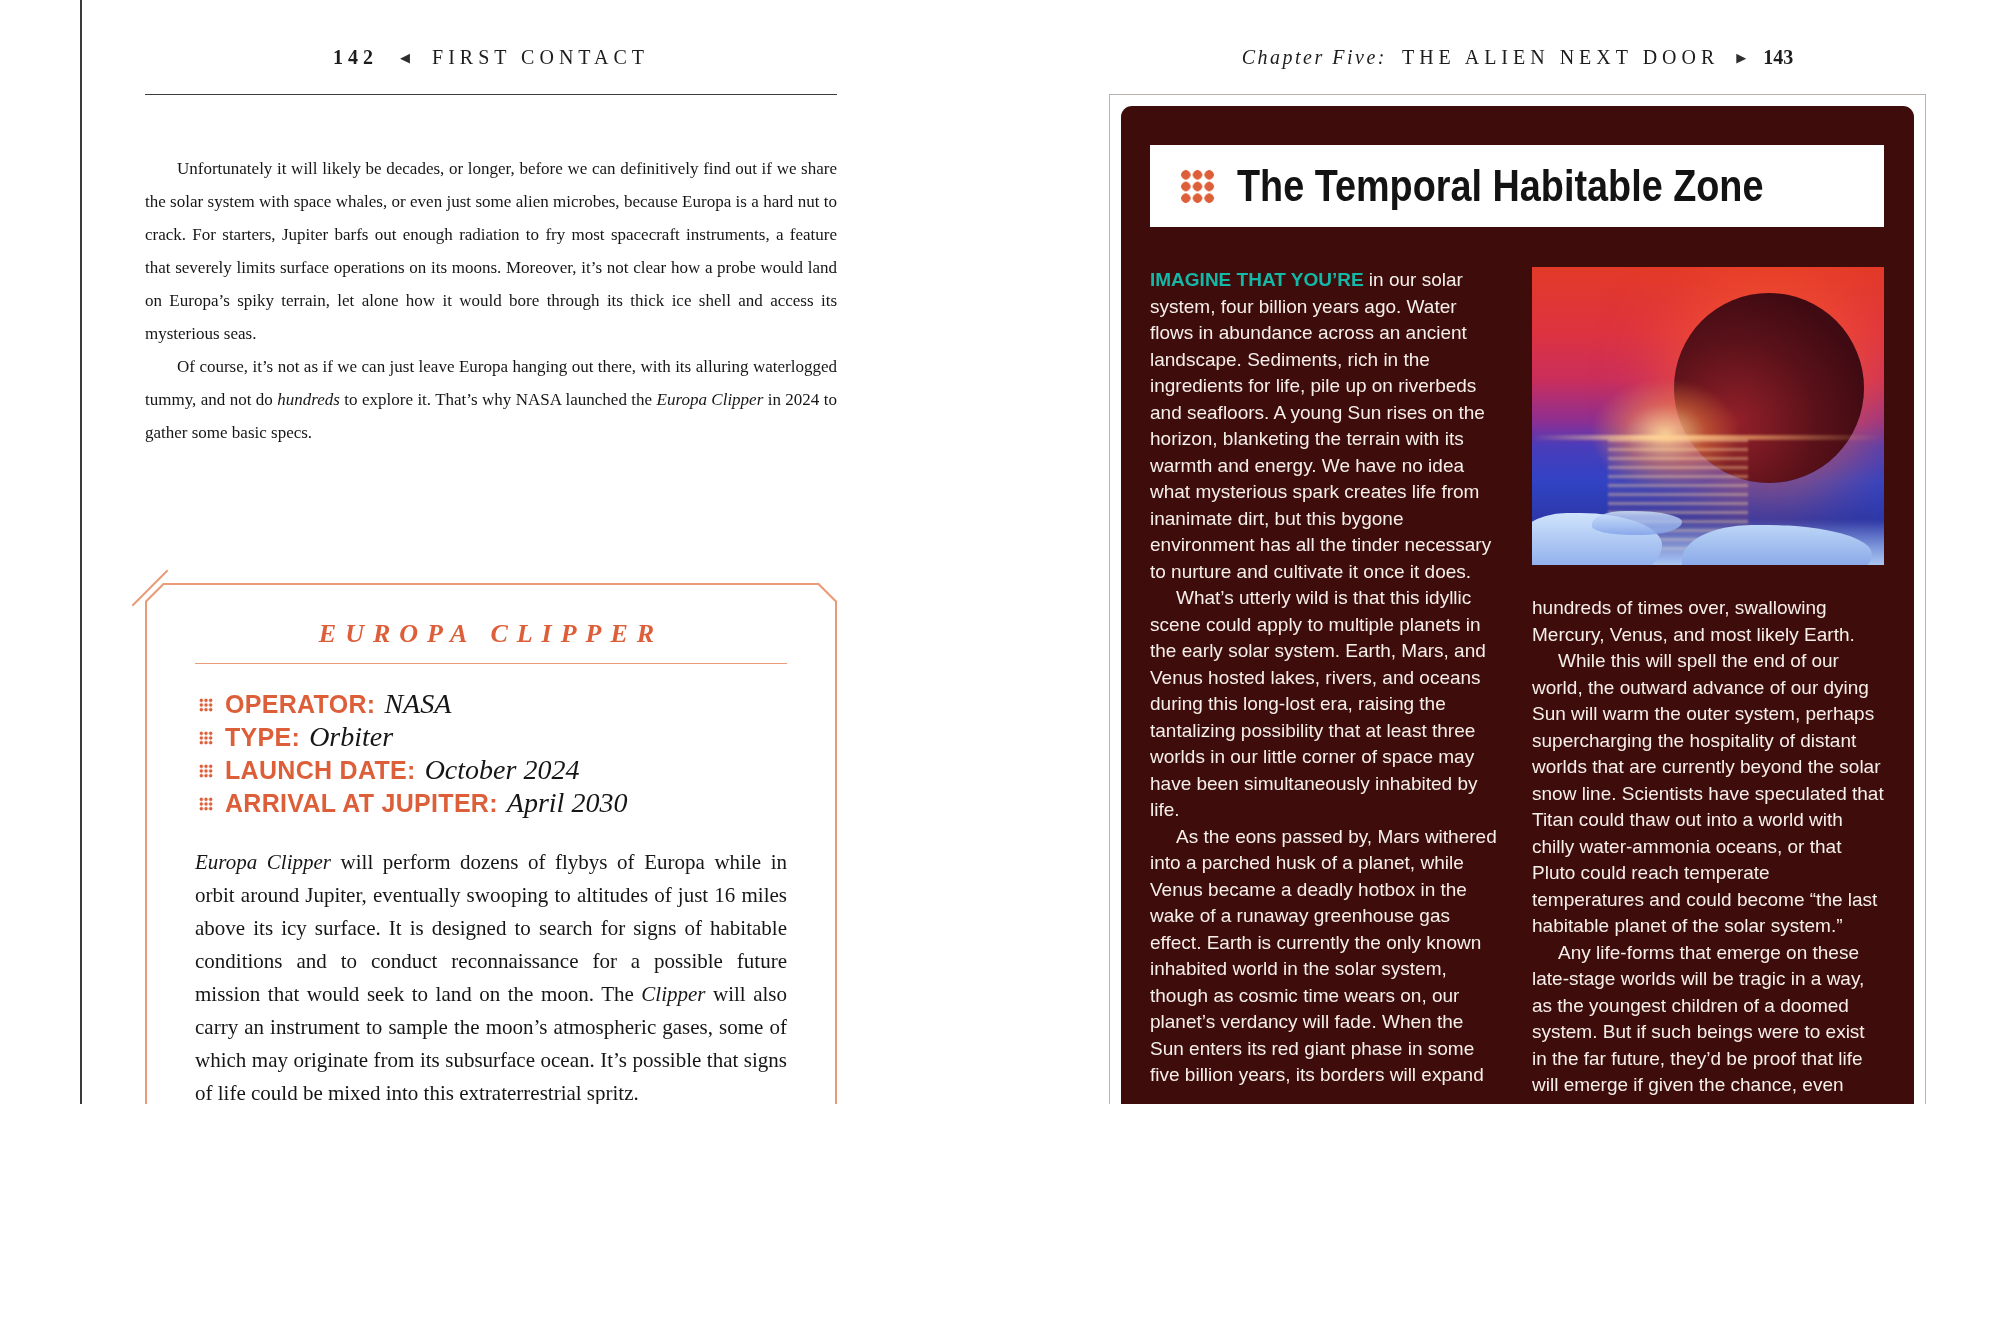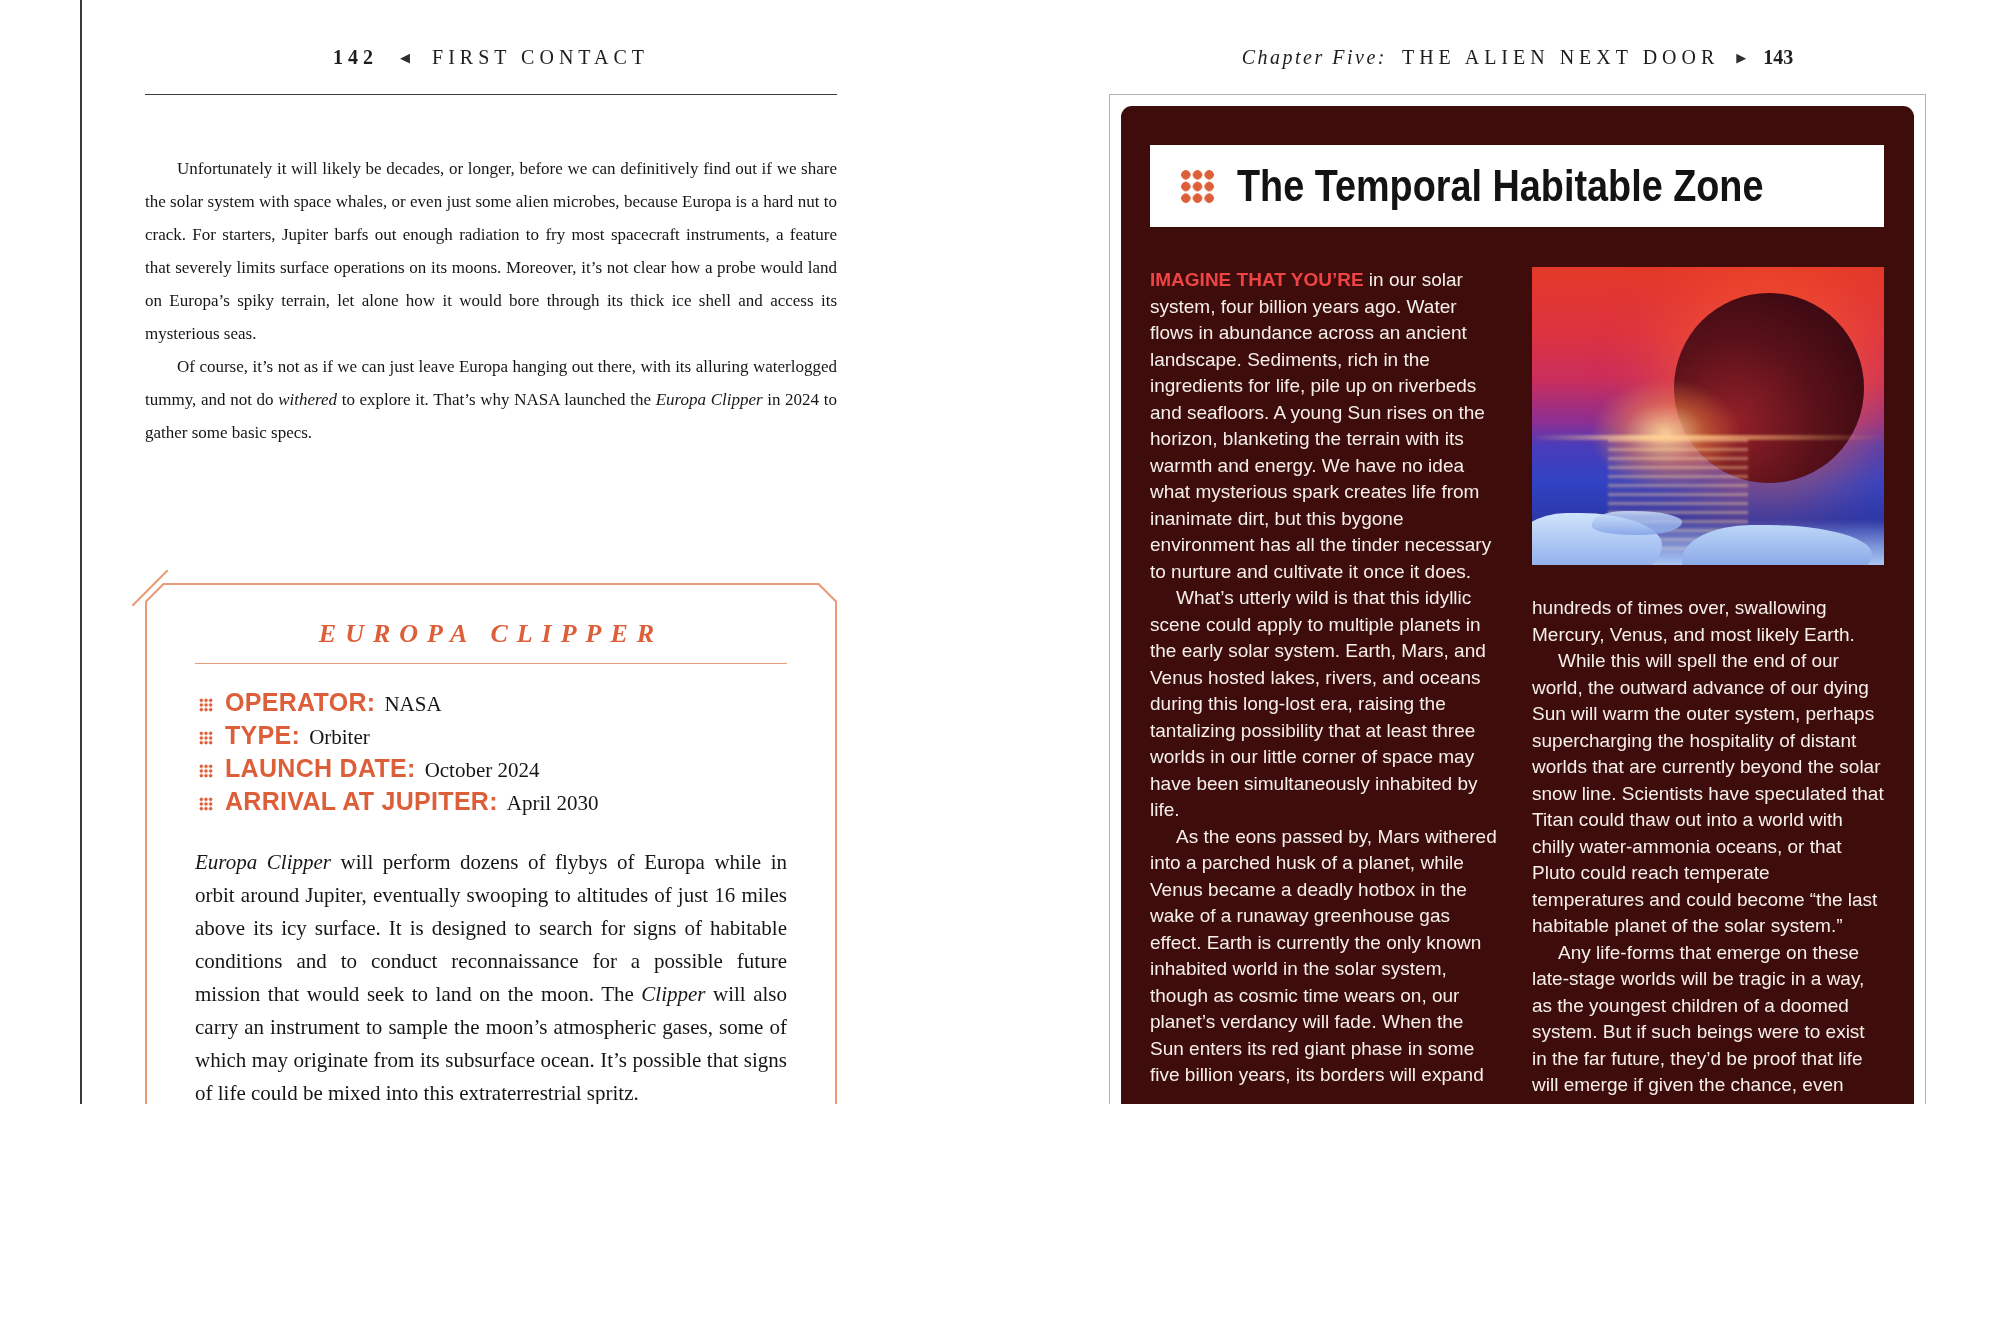--- a/index.html
+++ b/index.html
@@ -29,21 +29,21 @@
     clip-path:polygon(17px 0,calc(100% - 17px) 0,100% 17px,100% calc(100% - 17px),calc(100% - 17px) 100%,17px 100%,0 calc(100% - 17px),0 17px);}
   .corner-accent{position:absolute;width:50px;height:2px;background:var(--coral-border,#E89B76);}
   .corner-accent.tl{left:-20px;top:4px;transform:rotate(-45deg);}
   .corner-accent.br{right:-20px;bottom:4px;transform:rotate(-45deg);}
   .clipper-content{position:absolute;inset:2px;padding:34px 48px 0;box-sizing:border-box;}
   .clipper-title{margin:0;text-align:center;font-family:"Liberation Serif",serif;font-style:italic;font-weight:700;font-size:26px;letter-spacing:9px;color:var(--coral,#DD5F3A);}
   .clipper-rule{height:1px;background:var(--coral-border,#E89B76);margin-top:14px;}
   .spec-list{list-style:none;margin:24px 0 0;padding:0 0 0 4px;}
   .spec-row{display:flex;align-items:baseline;height:33px;}
   .spec-label{font-family:"Liberation Sans",sans-serif;font-weight:700;font-size:25px;letter-spacing:.3px;color:var(--coral,#DD5F3A);margin-right:9px;}
-  .spec-value{font-family:"Liberation Serif",serif;font-size:21px;color:#161616;}
+  .spec-value{font-family:"Liberation Serif",serif;font-size:28px;color:#161616;font-style:italic;}
   .clipper-body{margin-top:26px;font-size:21px;line-height:33px;text-align:justify;color:#161616;}
 
   
   .dot-grid{display:inline-block;background-position:center;background-repeat:repeat;}
   .dot-grid.big{width:35px;height:35px;background-image:radial-gradient(circle,var(--coral,#DD5F3A) 0 4.4px,transparent 4.9px);background-size:11.7px 11.7px;flex:0 0 auto;}
   .dot-grid.small{width:14px;height:14px;background-image:radial-gradient(circle,var(--coral,#DD5F3A) 0 1.7px,transparent 2px);background-size:4.7px 4.7px;align-self:center;margin-right:12px;flex:0 0 auto;}
 
   
   .page-right{position:absolute;left:1109px;top:0;width:817px;height:100%;}
   .folio-right{position:absolute;top:46px;left:0;width:100%;text-align:center;font-family:"Liberation Serif",serif;font-size:20px;color:#1d1d1d;white-space:nowrap;}
@@ -53,21 +53,21 @@
   .feature-frame{position:absolute;top:94px;left:0;width:817px;height:1130px;background:#fff;border:1px solid var(--frame-gray,#B9B3AF);box-sizing:border-box;padding:11px;}
   .feature-dark{position:relative;width:100%;height:100%;background:var(--maroon,#3E0D0B);overflow:hidden;border-radius:11px;}
   .feature-band{position:absolute;left:29px;top:39px;width:734px;height:82px;background:#ffffff;display:flex;align-items:center;gap:22px;padding-left:30px;box-sizing:border-box;}
   .feature-title{margin:0;font-family:"Liberation Sans",sans-serif;font-weight:700;font-size:45px;color:#131313;transform:scaleX(.84);transform-origin:left center;white-space:nowrap;}
 
   .col{position:absolute;top:161px;width:352px;font-family:"Liberation Sans",sans-serif;font-size:19px;line-height:26.5px;color:#F6EFEA;}
   .col1{left:29px;}
   .col2{left:411px;}
   .col p{margin:0;}
   .indent-sm{text-indent:26px;}
-  .col .bd{color:#ef4444;}
+  .col .bd{color:#14b8a6;}
 
   
   .sunset{position:relative;width:352px;height:298px;margin:0 0 30px 0;overflow:hidden;
     background:linear-gradient(180deg,#e23a28 0%,#dd3340 22%,#c92e5c 38%,#8c2f93 52%,#4a3cba 60%,#3143c4 72%,#2c37a6 86%,#4a63c9 100%);}
   .sun{position:absolute;right:20px;top:26px;width:190px;height:190px;border-radius:50%;
     background:radial-gradient(circle at 32% 68%,#93202a 0%,#5a1119 45%,#3f0a12 75%);
     box-shadow:0 0 60px 18px rgba(255,96,44,.5);}
   .glow{position:absolute;left:58px;top:112px;width:150px;height:110px;border-radius:50%;
     background:radial-gradient(closest-side,rgba(255,216,150,.95),rgba(255,140,70,.45) 55%,rgba(255,120,60,0) 100%);filter:blur(2px);}
   .horizon{position:absolute;left:0;top:168px;width:100%;height:5px;filter:blur(1px);
@@ -96,21 +96,21 @@
 
     <header class="folio">
       <span class="folio-num">142</span>
       <span class="tri">◀</span>
       <span class="folio-title">FIRST CONTACT</span>
     </header>
     <div class="folio-rule"></div>
 
     <div class="body-text">
       <p class="para indent"><span>Unfortunately it will likely be decades, or longer, before we can definitively find out if we share the solar system with space whales, or even just some alien microbes, because Europa is a hard nut to crack. For starters, Jupiter barfs out enough radiation to fry most spacecraft instruments, a feature that severely limits surface operations on its moons. Moreover, it’s not clear how a probe would land on Europa’s spiky terrain, let alone how it would bore through its thick ice shell and access its mysterious seas.</span></p>
-      <p class="para indent"><span>Of course, it’s not as if we can just leave Europa hanging out there, with its alluring waterlogged tummy, and not do </span><span class="it">withered</span><span> to explore it. That’s why NASA launched the </span><span class="it">Europa Clipper</span><span> in 2024 to gather some basic specs.</span></p>
+      <p class="para indent"><span>Of course, it’s not as if we can just leave Europa hanging out there, with its alluring waterlogged tummy, and not do </span><span class="it">hundreds</span><span> to explore it. That’s why NASA launched the </span><span class="it">Europa Clipper</span><span> in 2024 to gather some basic specs.</span></p>
     </div>
 
     <aside class="clipper-box">
       <div class="chamfer-outer">
         <div class="chamfer-inner"></div>
       </div>
       <span class="corner-accent tl"></span>
       <span class="corner-accent br"></span>
 
       <div class="clipper-content">

